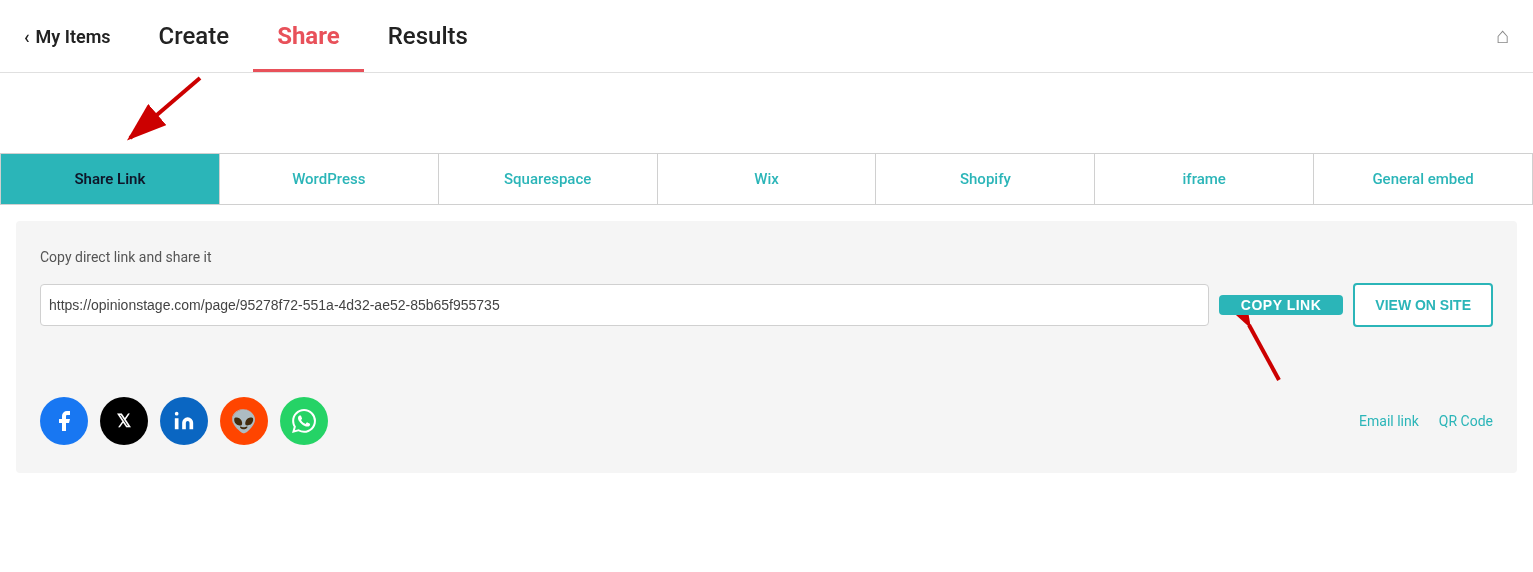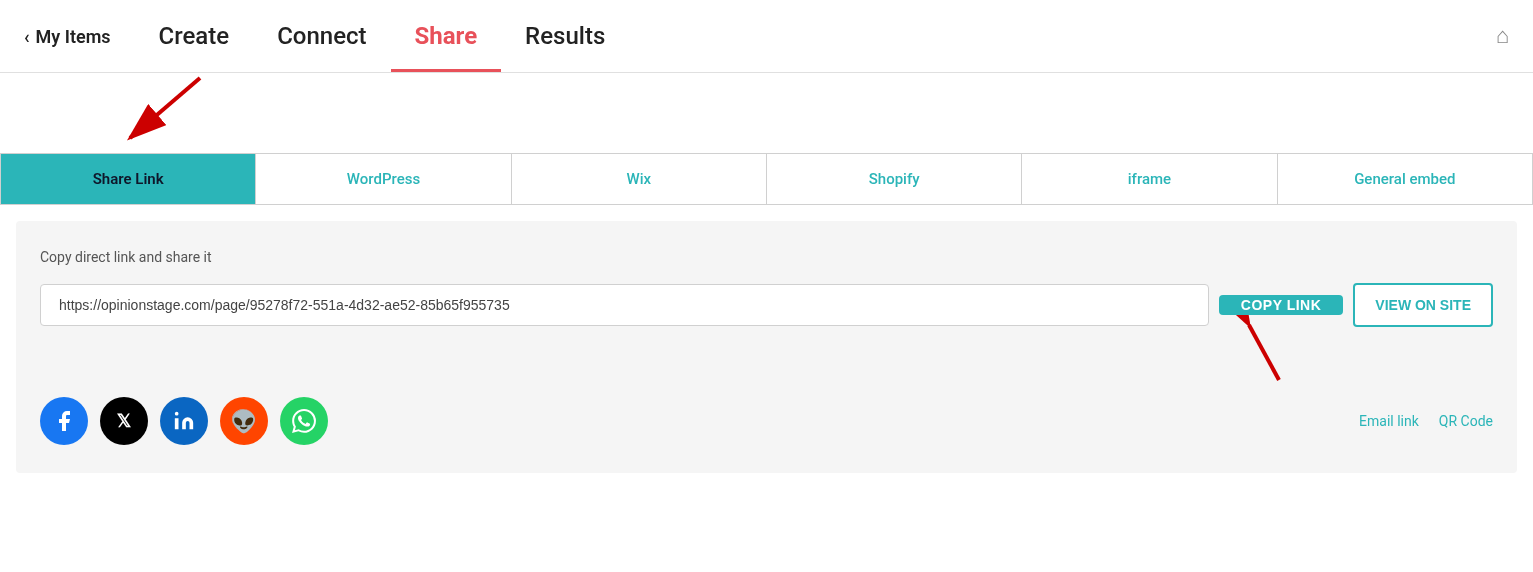--- a/index.html
+++ b/index.html
@@ -114,21 +114,21 @@
       margin-bottom: 18px;
     }
     .link-row {
       display: flex;
       align-items: center;
       gap: 10px;
       margin-bottom: 20px;
     }
     .link-input {
       flex: 1;
-      padding: 12px 18px;
+      padding: 12px 8px;
       border: 1px solid #d0d0d0;
       border-radius: 4px;
       font-size: 14px;
       color: #444;
       background: #fff;
       outline: none;
     }
     .copy-link-btn {
       padding: 2px 22px;
       background: #2bb5b8;
@@ -206,21 +206,20 @@
 </head>
 <body>
 
 <div class="header">
   <a class="nav-back">
     <span class="chevron">‹</span>
     <span>My Items</span>
   </a>
   <nav class="nav-items">
     <a class="nav-item">Create</a>
-    <a class="nav-item">Connect</a>
     <a class="nav-item active">Share</a>
     <a class="nav-item">Results</a>
   </nav>
   <div class="header-right">
     <span class="cursor-icon">⌂</span>
   </div>
 </div>
 
 <div class="arrow-area">
   <svg class="red-arrow-svg1" width="120" height="80" viewBox="0 0 120 80">
@@ -230,20 +229,21 @@
         <polygon points="0 0, 10 3.5, 0 7" fill="#cc0000"></polygon>
       </marker>
     </defs>
     <line x1="100" y1="5" x2="30" y2="65" stroke="#cc0000" stroke-width="4" marker-end="url(#arrowhead)"></line>
   </svg>
 </div>
 
 <div class="tabs-row">
   <div class="tab-item active">Share Link</div>
   <div class="tab-item">WordPress</div>
+  <div class="tab-item">Squarespace</div>
   <div class="tab-item">Wix</div>
   <div class="tab-item">Shopify</div>
   <div class="tab-item">iframe</div>
   <div class="tab-item">General embed</div>
 </div>
 
 <div class="main-content">
   <div class="section-label">Copy direct link and share it</div>
 
   <div class="link-row">

